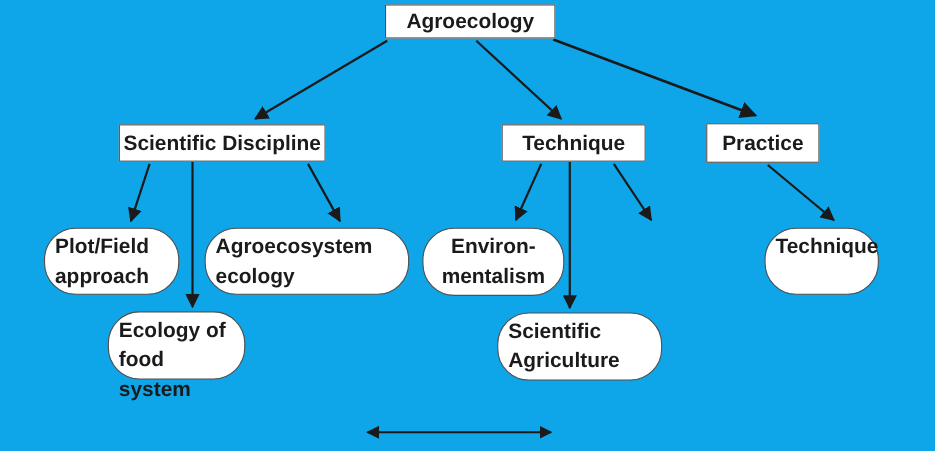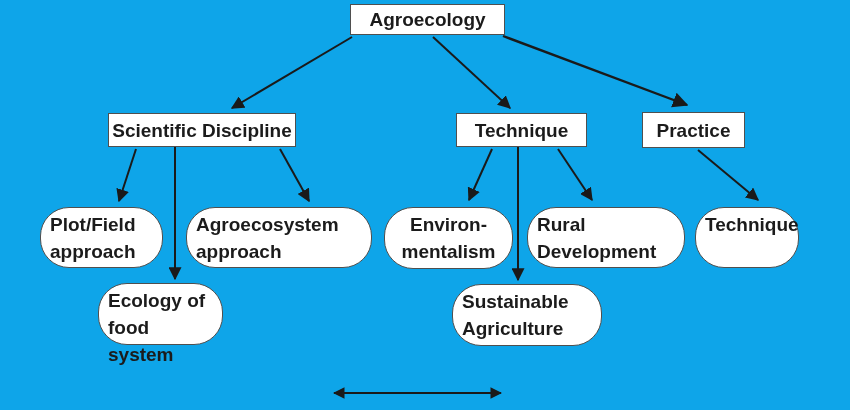--- a/index.html
+++ b/index.html
@@ -82,24 +82,22 @@
     <line x1="334" y1="393" x2="501" y2="393" stroke="#1a1a1a" stroke-width="1.8" marker-start="url(#ah)" marker-end="url(#ah)"></line>
   </svg>
 
   <div class="node center" id="n-agroecology">Agroecology</div>
   <div class="node center" id="n-scientific">Scientific Discipline</div>
   <div class="node center" id="n-movement">Technique</div>
   <div class="node center" id="n-practice">Practice</div>
   <div class="node multiline" id="n-plot-field">Plot/Field
 approach</div>
   <div class="node multiline" id="n-agroecosystem">Agroecosystem
-approach</div>
+ecology</div>
   <div class="node multiline" id="n-environmentalism">Environ-
 mentalism</div>
-  <div class="node multiline" id="n-rural-development">Rural
-Development</div>
   <div class="node multiline" id="n-technique">Technique</div>
   <div class="node multiline" id="n-ecology-food">Ecology of
 food system</div>
-  <div class="node multiline" id="n-sustainable-ag">Sustainable
+  <div class="node multiline" id="n-sustainable-ag">Scientific
 Agriculture</div>
 
 </div>
 
 </body></html>

